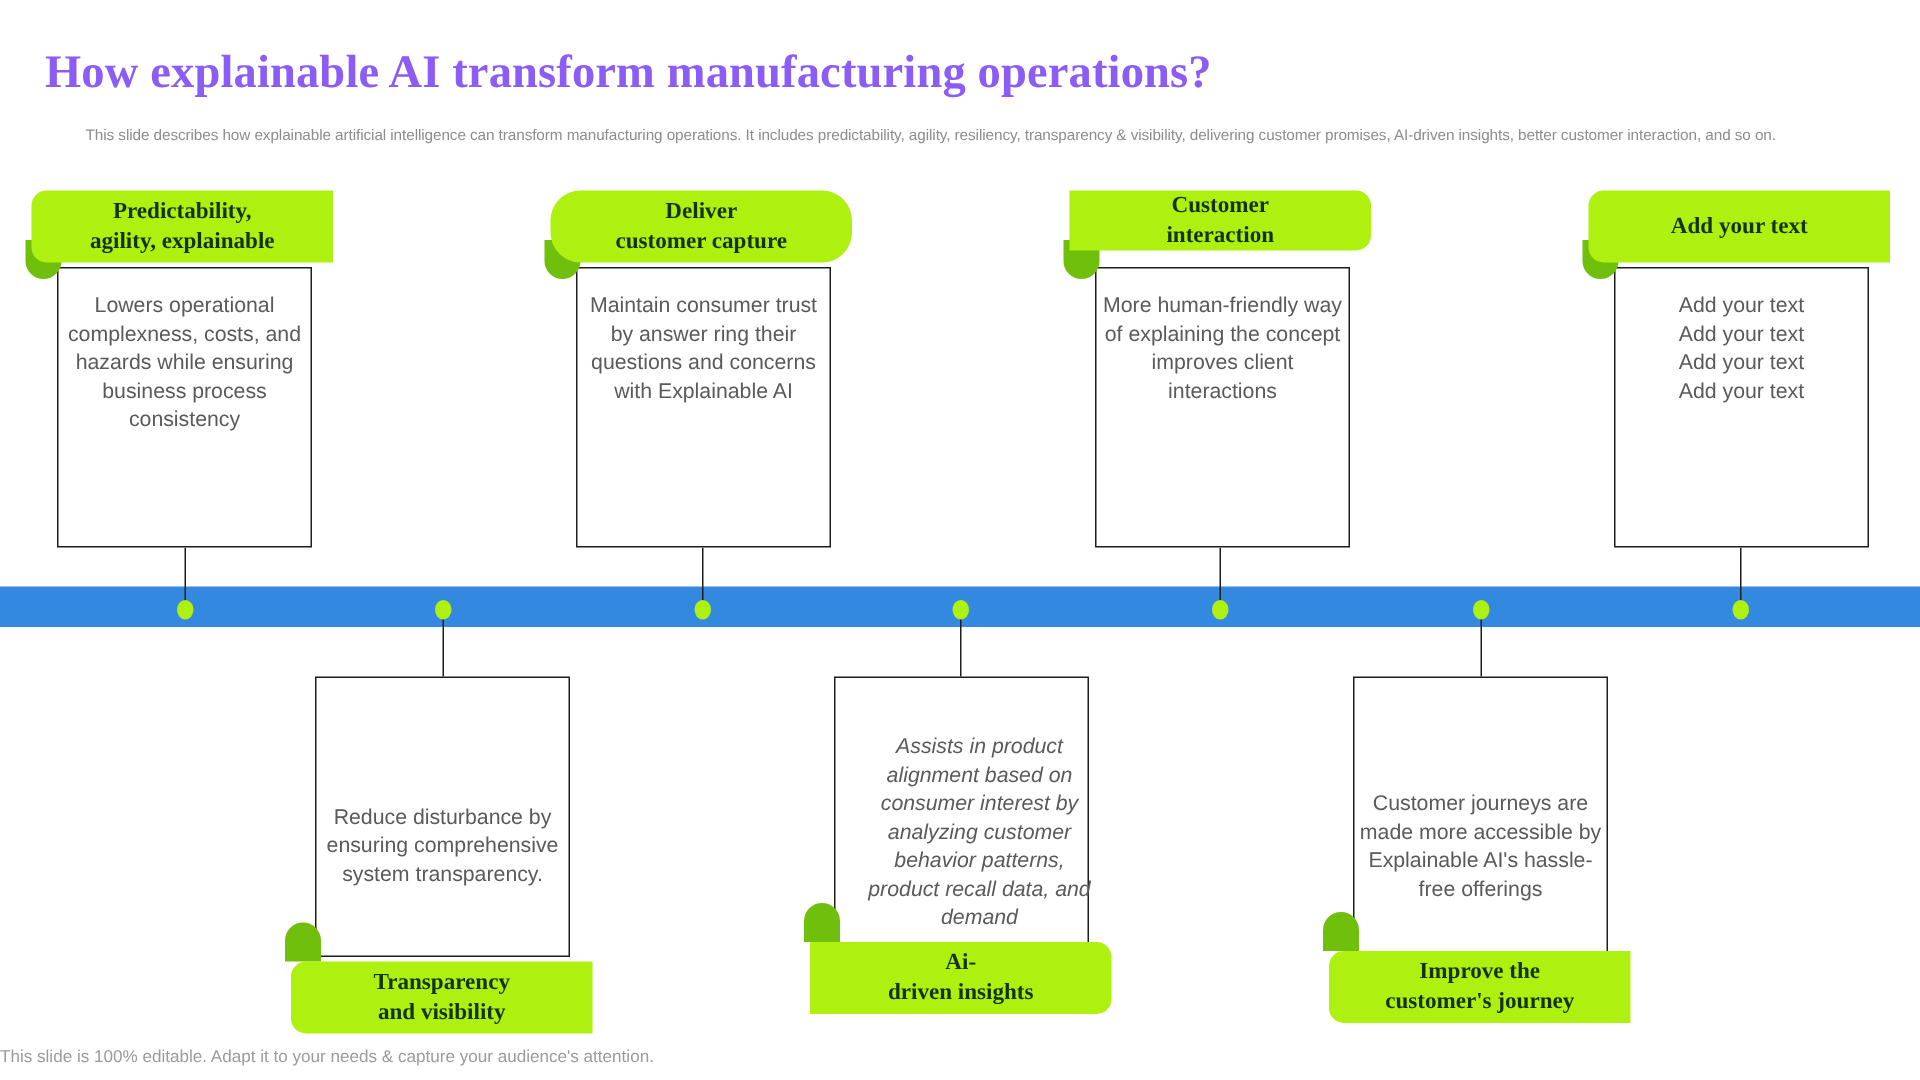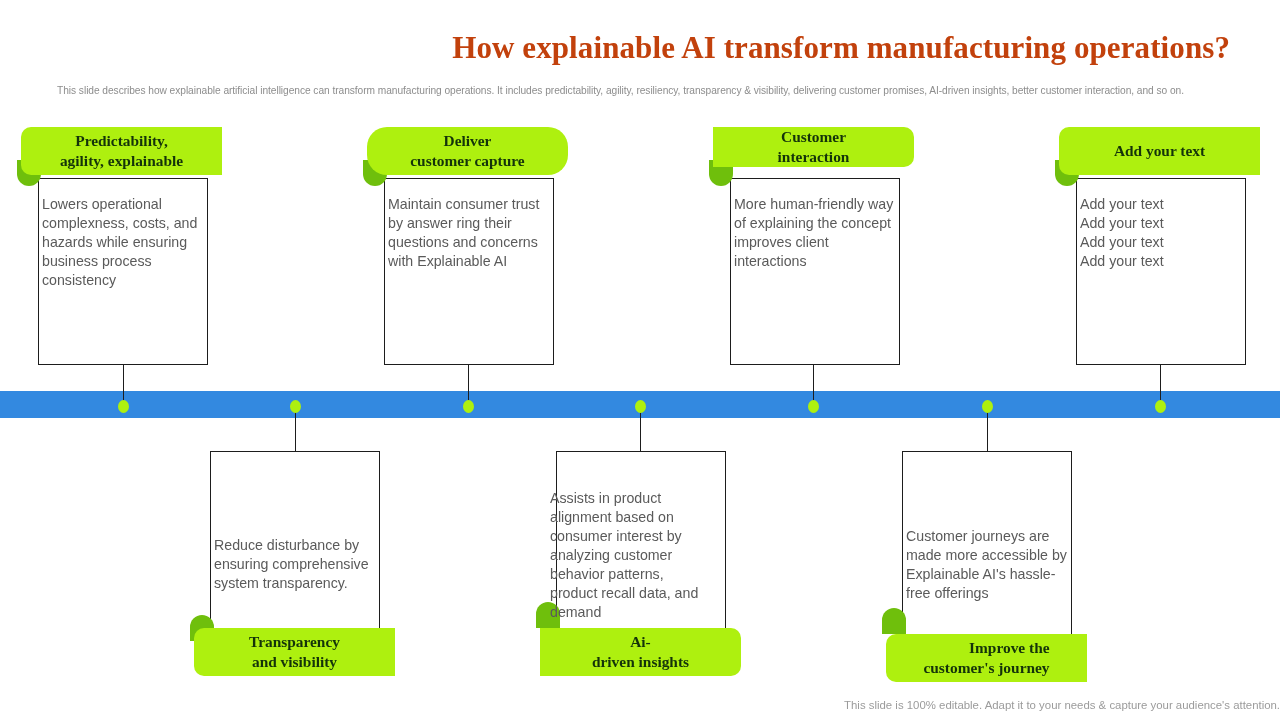--- a/index.html
+++ b/index.html
@@ -18,24 +18,23 @@
 
   
   #slide-title {
     position: absolute;
     left: 30px;
     top: 30px;
     width: 1200px;
     font-family: "Liberation Serif", serif;
     font-size: 31px;
     font-weight: 700;
-    color: #c2410c;
+    color: #8b5cf6;
     letter-spacing: .1px;
     white-space: nowrap;
-    text-align: right;
   }
   #slide-subtitle {
     position: absolute;
     left: 28px;
     top: 84px;
     width: 1185px;
     font-size: 10.2px;
     line-height: 13.5px;
     color: #8d8d8d;
     letter-spacing: -.05px;
@@ -73,20 +72,21 @@
   
   .card-box {
     position: absolute;
     background: #ffffff;
     border: 1px solid #1d1d1d;
     box-sizing: border-box;
     z-index: 2;
   }
   .card-text {
     position: absolute;
+    text-align: center;
     font-size: 14.2px;
     line-height: 19px;
     color: #5a5a5a;
     z-index: 4;
     box-sizing: border-box;
   }
 
   
   .label-plate {
     position: absolute;
@@ -119,21 +119,21 @@
     border-top-left-radius: 24px;
     border-top-right-radius: 24px;
   }
 
   
   #slide-footer {
     position: absolute;
     left: 0;
     top: 699px;
     width: 1280px;
-    text-align: right;
+    text-align: left;
     font-size: 11.4px;
     color: #9b9b9b;
   }
 </style>
 </head>
 <body>
 
 <div id="slide-title">How explainable AI transform manufacturing operations?</div>
 
 <div id="slide-subtitle">This slide describes how explainable artificial intelligence can transform manufacturing operations. It includes predictability, agility, resiliency, transparency &amp; visibility, delivering customer promises, AI-driven insights, better customer interaction, and so on.</div>
@@ -192,40 +192,40 @@
 <div class="timeline-dot" style="left:295px;"></div>
 <div class="timeline-dot" style="left:468px;"></div>
 <div class="timeline-dot" style="left:640px;"></div>
 <div class="timeline-dot" style="left:813px;"></div>
 <div class="timeline-dot" style="left:987px;"></div>
 <div class="timeline-dot" style="left:1160px;"></div>
 
 <div class="card-box" style="left:210px; top:451px; width:170px; height:187px;"></div>
 <div class="green-tab bottom" style="left:190px; top:615px;"></div>
 <div class="card-text" style="left:214px; top:536px; width:162px;">Reduce disturbance by ensuring comprehensive system transparency.</div>
-<div class="label-plate" style="left:194px; top:628px; width:201px; height:48px; border-top-left-radius:10px; border-bottom-left-radius:10px;">
+<div class="label-plate" style="left:194px; top:641px; width:201px; height:48px; border-top-left-radius:10px; border-bottom-left-radius:10px;">
   <span>
     <span>Transparency</span><br>
     <span>and visibility</span>
   </span>
 </div>
 
 <div class="card-box" style="left:556px; top:451px; width:170px; height:187px;"></div>
 <div class="green-tab bottom" style="left:536px; top:602px;"></div>
-<div class="card-text" style="left:550px; top:489px; width:162px;">Assists in product alignment based on consumer interest by analyzing customer behavior patterns, product recall data, and demand</div>
+<div class="card-text" style="left:572px; top:489px; width:162px;font-style:italic;">Assists in product alignment based on consumer interest by analyzing customer behavior patterns, product recall data, and demand</div>
 <div class="label-plate" style="left:540px; top:628px; width:201px; height:48px; border-top-right-radius:10px; border-bottom-right-radius:10px;">
   <span>
     <span>Ai-</span><br>
     <span>driven insights</span>
   </span>
 </div>
 
 <div class="card-box" style="left:902px; top:451px; width:170px; height:187px;"></div>
 <div class="green-tab bottom" style="left:882px; top:608px;"></div>
 <div class="card-text" style="left:906px; top:527px; width:162px;">Customer journeys are made more accessible by Explainable AI's hassle-free offerings</div>
-<div class="label-plate" style="left:886px; top:634px; width:201px; height:48px; border-top-left-radius:10px; border-bottom-left-radius:10px;text-align:right;">
+<div class="label-plate" style="left:886px; top:634px; width:201px; height:48px; border-top-left-radius:10px; border-bottom-left-radius:10px;">
   <span>
     <span>Improve the</span><br>
     <span>customer's journey</span>
   </span>
 </div>
 
 <div id="slide-footer">This slide is 100% editable. Adapt it to your needs &amp; capture your audience's attention.</div>
 
 </body></html>

